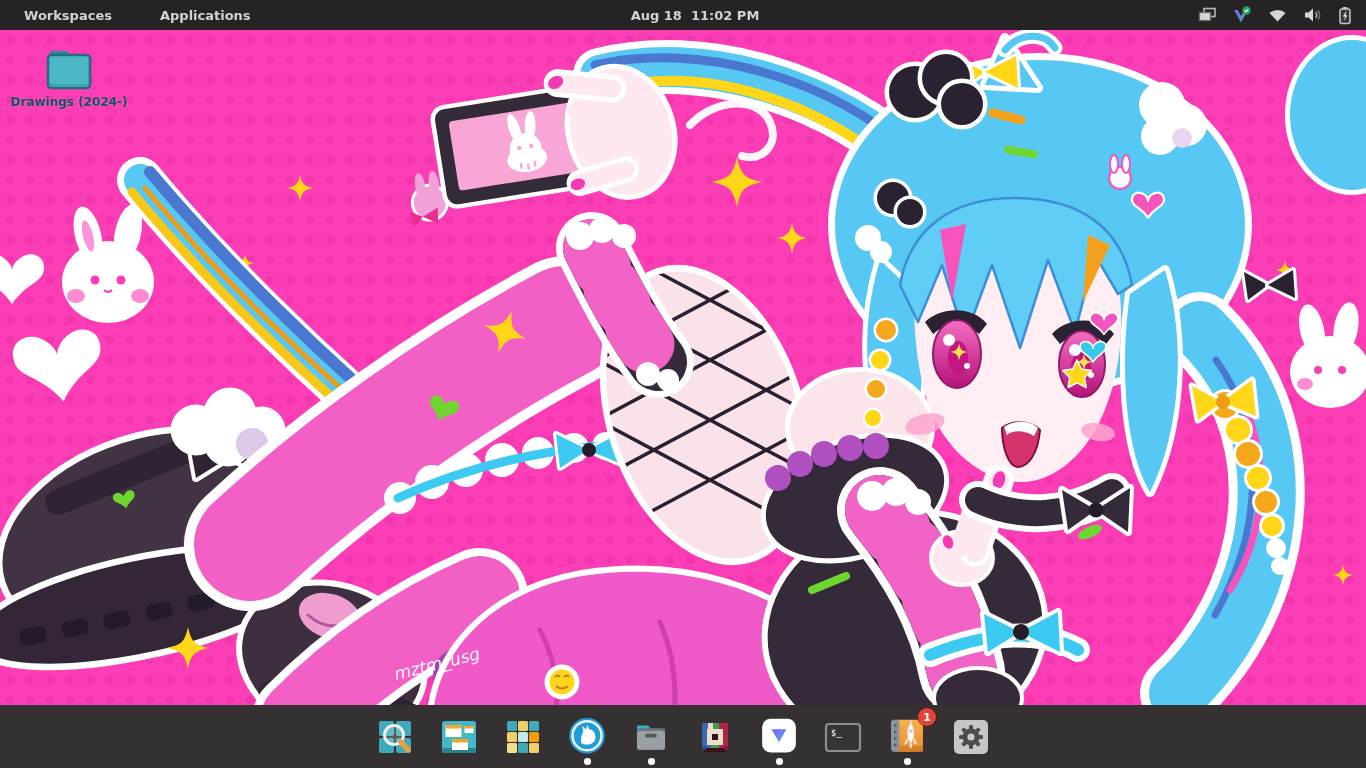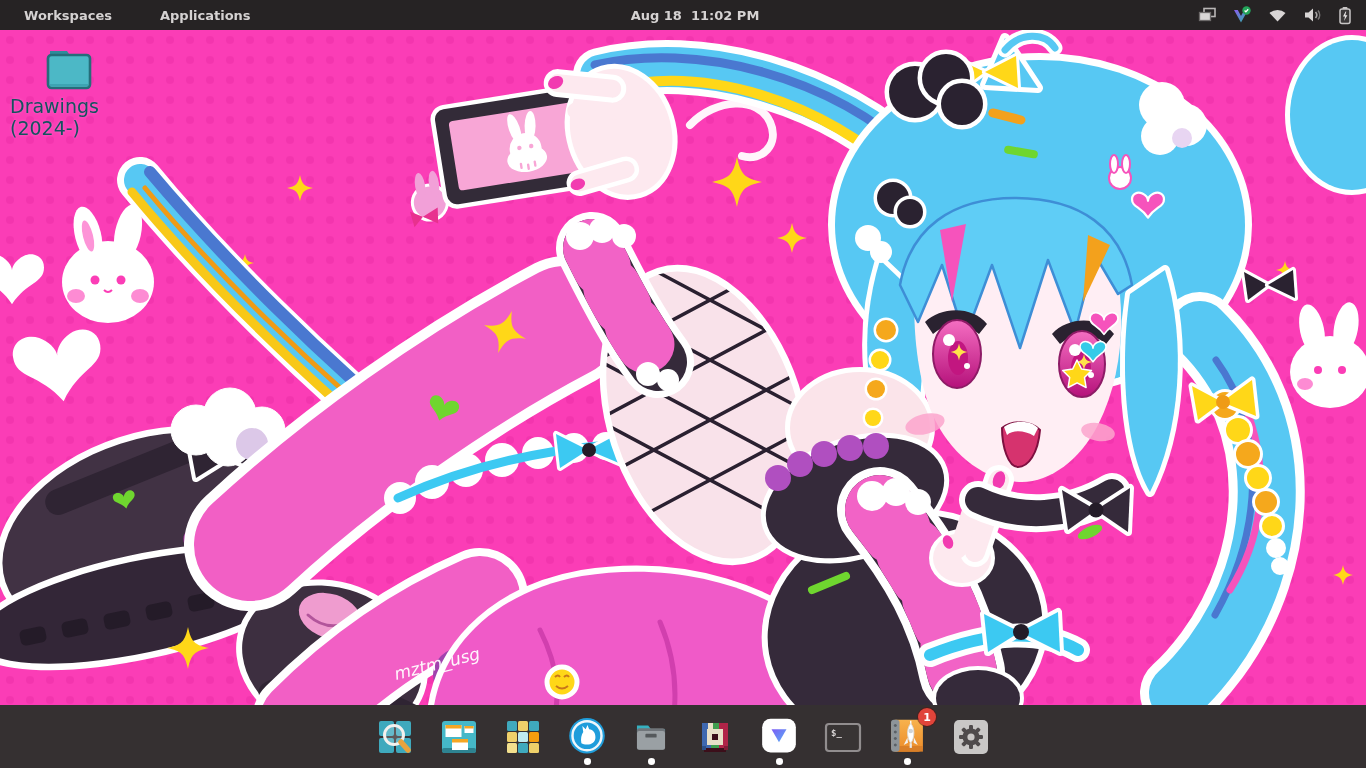--- a/index.html
+++ b/index.html
@@ -17,21 +17,21 @@
   .tray{margin-left:auto;display:flex;align-items:center;gap:15px;padding-right:14px;}
   .tray .titem{display:flex;align-items:center;}
   
   .desktop{position:absolute;top:30px;left:0;width:1366px;height:675px;overflow:hidden;}
   .wall{position:absolute;top:0;left:0;}
   .desktop-icon{
     position:absolute;left:10px;top:12px;width:118px;display:flex;flex-direction:column;
     align-items:center;gap:1px;z-index:3;
   }
   .desktop-icon .label{
-    font-size:19px;font-weight:400;color:#14525f;text-align:left;
+    font-size:12px;font-weight:700;color:#14525f;text-align:center;
     text-shadow:0 0 3px rgba(255,255,255,.25);
   }
   
   .dock{
     position:absolute;left:0;bottom:0;width:1366px;height:63px;background:#353031;
     display:flex;justify-content:center;align-items:flex-start;padding-top:12px;
     box-sizing:border-box;gap:24px;z-index:10;
   }
   .dock-item{position:relative;width:40px;height:48px;display:flex;flex-direction:column;align-items:center;}
   .dock-item svg{display:block;}

